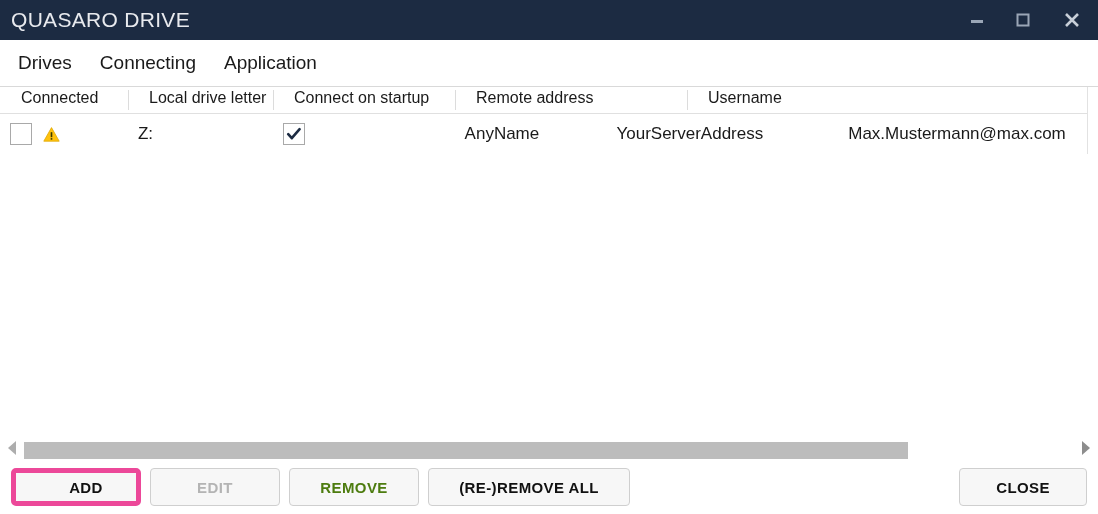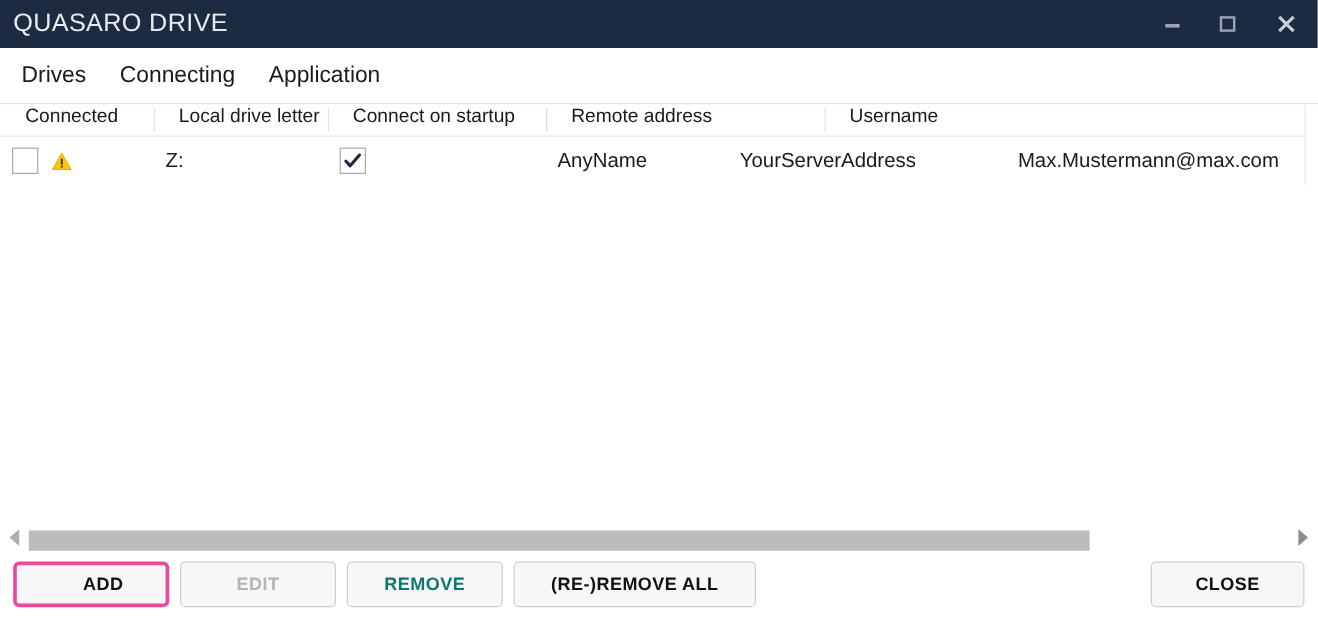--- a/index.html
+++ b/index.html
@@ -221,26 +221,26 @@
     display: flex;
     align-items: center;
     justify-content: center;
     box-sizing: border-box;
     cursor: default;
     font-family: "Liberation Sans", sans-serif;
     padding: 0;
   }
   .btn-add {
     width: 130px;
-    border: 3px solid #ec4899;
+    border: 5px solid #ec4899;
     border-radius: 5px;
     padding-left: 20px;
   }
   .btn-edit   { width: 130px; color: #b4b4b4; }
-  .btn-remove { width: 130px; color: #0f766e; }
+  .btn-remove { width: 130px; color: #4d7c0f; }
   .btn-connect{ width: 202px; }
   .btn-close  { width: 128px; }
   .spacer { flex: 1 1 auto; }
 </style>
 </head>
 <body>
 
 <div class="app-window">
 
   <div class="title-bar">

